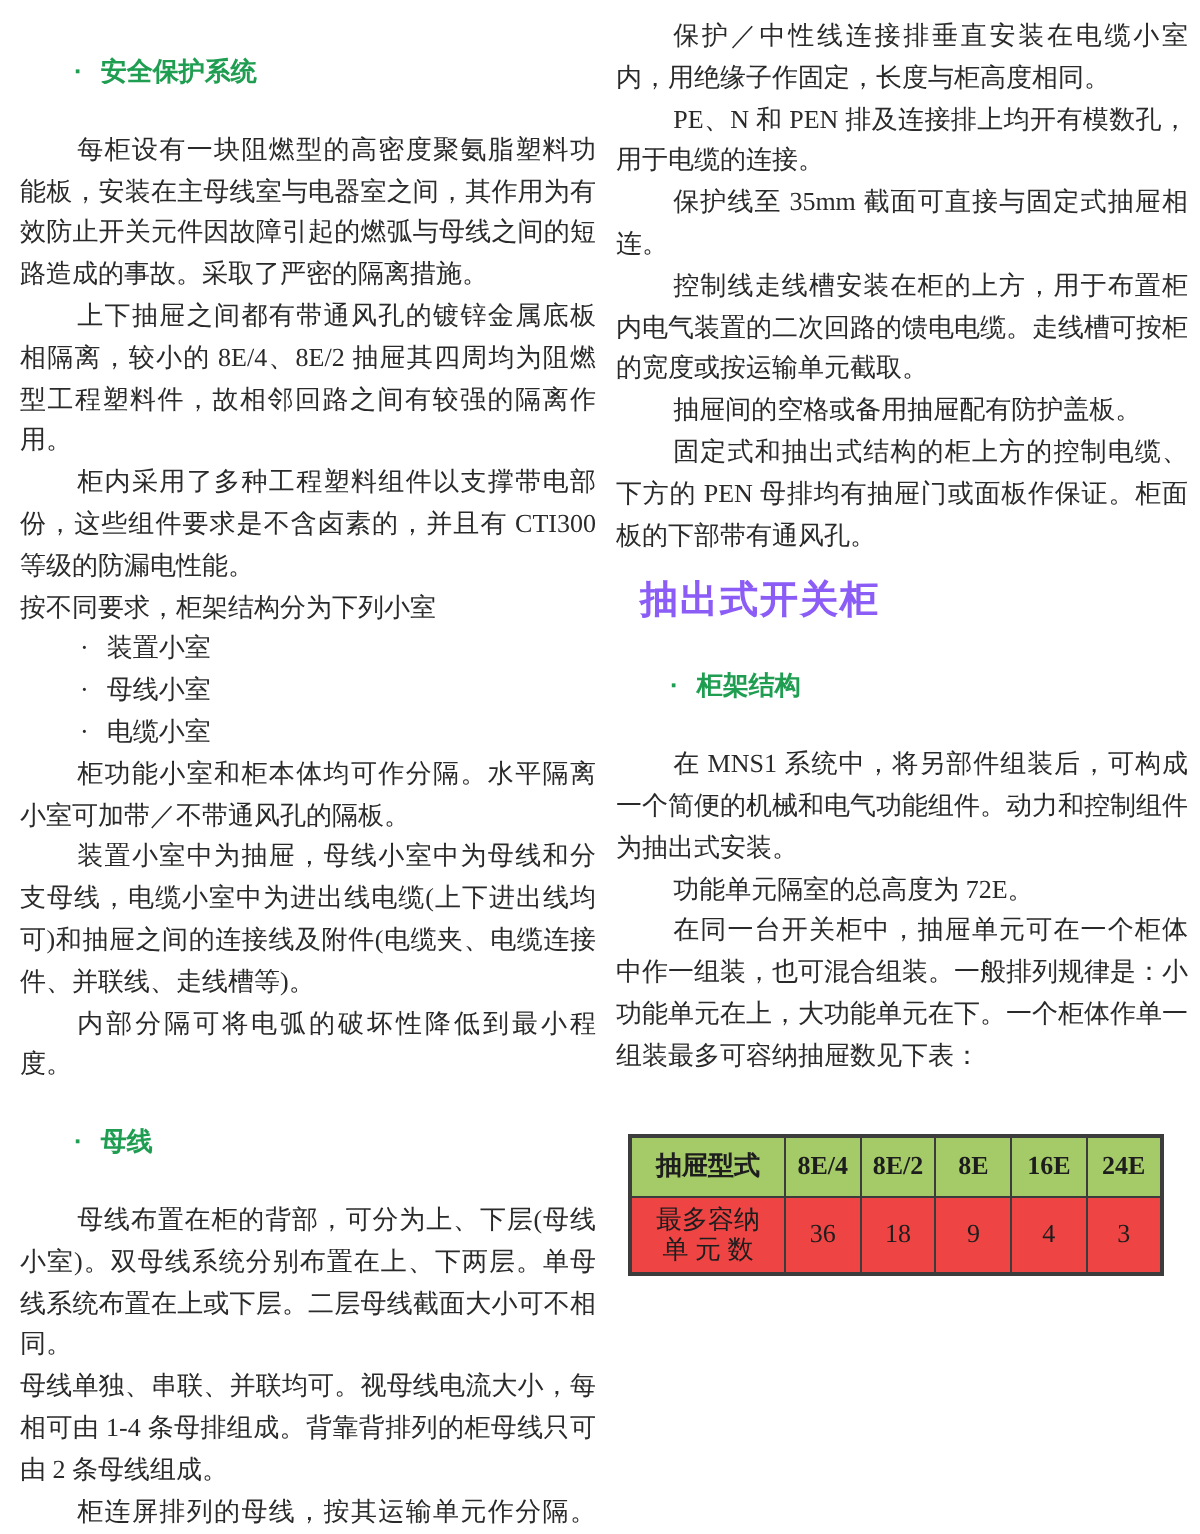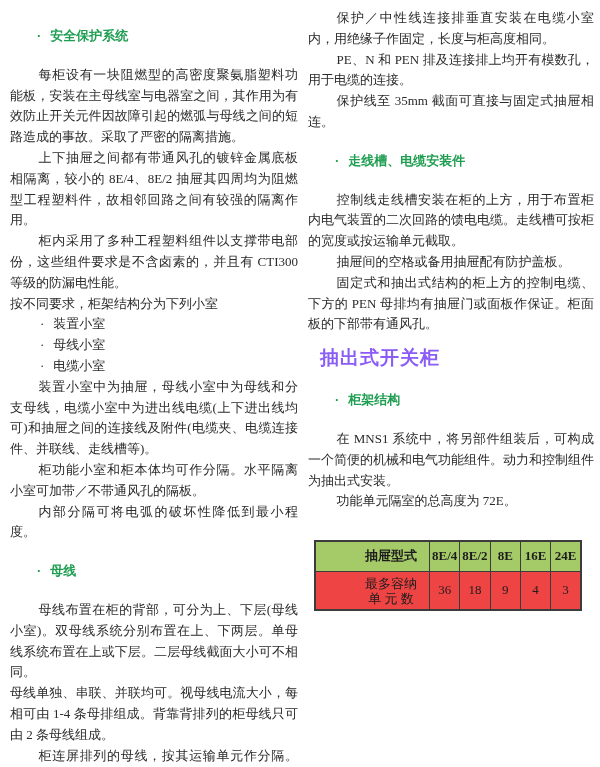--- a/index.html
+++ b/index.html
@@ -28,64 +28,64 @@
   table.cap{
     margin:28px 0 0 6px;border-collapse:collapse;width:268px;
     border:2px solid #3c3c3c;table-layout:fixed;
   }
   table.cap th,table.cap td{
     border:1px solid #3c3c3c;text-align:center;vertical-align:middle;padding:0;
     font-size:13px;color:#1d1d1d;
   }
   table.cap th{background:#a5cb68;height:29px;font-weight:bold;}
   table.cap td{height:37px;background:#ef4444;}
-  table.cap .first{width:76px;padding-left:37px;}
+  table.cap .first{width:76px;}
   td.rowlabel div{line-height:15px;}
 </style>
 </head>
 <body>
 
 <div class="page">
 
   <div class="col col-left">
     <div class="sec"><span class="b">·</span><span>安全保护系统</span></div>
     <p class="para">每柜设有一块阻燃型的高密度聚氨脂塑料功能板，安装在主母线室与电器室之间，其作用为有效防止开关元件因故障引起的燃弧与母线之间的短路造成的事故。采取了严密的隔离措施。</p>
     <p class="para">上下抽屉之间都有带通风孔的镀锌金属底板相隔离，较小的 8E/4、8E/2 抽屉其四周均为阻燃型工程塑料件，故相邻回路之间有较强的隔离作用。</p>
     <p class="para">柜内采用了多种工程塑料组件以支撑带电部份，这些组件要求是不含卤素的，并且有 CTI300 等级的防漏电性能。</p>
 
     <p class="para noindent">按不同要求，柜架结构分为下列小室</p>
     <div class="li"><span class="b">·</span><span>装置小室</span></div>
     <div class="li"><span class="b">·</span><span>母线小室</span></div>
     <div class="li"><span class="b">·</span><span>电缆小室</span></div>
+    <p class="para">柜功能小室和柜本体均可作分隔。水平隔离小室可加带／不带通风孔的隔板。</p>
     <p class="para">装置小室中为抽屉，母线小室中为母线和分支母线，电缆小室中为进出线电缆(上下进出线均可)和抽屉之间的连接线及附件(电缆夹、电缆连接件、并联线、走线槽等)。</p>
-    <p class="para">柜功能小室和柜本体均可作分隔。水平隔离小室可加带／不带通风孔的隔板。</p>
     <p class="para">内部分隔可将电弧的破坏性降低到最小程度。</p>
 
     <div class="sec"><span class="b">·</span><span>母线</span></div>
     <p class="para">母线布置在柜的背部，可分为上、下层(母线小室)。双母线系统分别布置在上、下两层。单母线系统布置在上或下层。二层母线截面大小可不相同。</p>
     <p class="para noindent">母线单独、串联、并联均可。视母线电流大小，每相可由 1-4 条母排组成。背靠背排列的柜母线只可由 2 条母线组成。</p>
     <p class="para">柜连屏排列的母线，按其运输单元作分隔。不同截面的母线也能相连。前后双面操作的柜是采用共同母线的设计。</p>
 
   </div>
 
   <div class="col col-right">
     <p class="para">保护／中性线连接排垂直安装在电缆小室内，用绝缘子作固定，长度与柜高度相同。</p>
     <p class="para">PE、N 和 PEN 排及连接排上均开有模数孔，用于电缆的连接。</p>
     <p class="para">保护线至 35mm 截面可直接与固定式抽屉相连。</p>
 
-    <div class="sec"><span class="b">·</span><span>走线槽、电缆安装件</span></div>
     <p class="para">控制线走线槽安装在柜的上方，用于布置柜内电气装置的二次回路的馈电电缆。走线槽可按柜的宽度或按运输单元截取。</p>
     <p class="para">抽屉间的空格或备用抽屉配有防护盖板。</p>
     <p class="para">固定式和抽出式结构的柜上方的控制电缆、下方的 PEN 母排均有抽屉门或面板作保证。柜面板的下部带有通风孔。</p>
 
     <div class="big-title">抽出式开关柜</div>
 
     <div class="sec"><span class="b">·</span><span>柜架结构</span></div>
     <p class="para">在 MNS1 系统中，将另部件组装后，可构成一个简便的机械和电气功能组件。动力和控制组件为抽出式安装。</p>
     <p class="para">功能单元隔室的总高度为 72E。</p>
+    <p class="para">在同一台开关柜中，抽屉单元可在一个柜体中作一组装，也可混合组装。一般排列规律是：小功能单元在上，大功能单元在下。一个柜体作单一组装最多可容纳抽屉数见下表：</p>
 
     <table class="cap">
       <tbody>
         <tr>
           <th class="first">抽屉型式</th>
           <th>8E/4</th>
           <th>8E/2</th>
           <th>8E</th>
           <th>16E</th>
           <th>24E</th>

